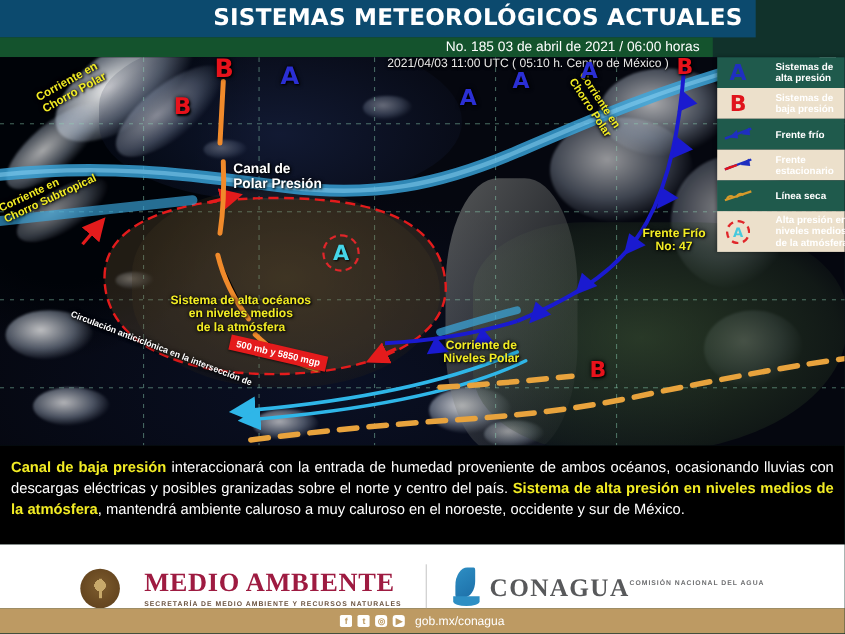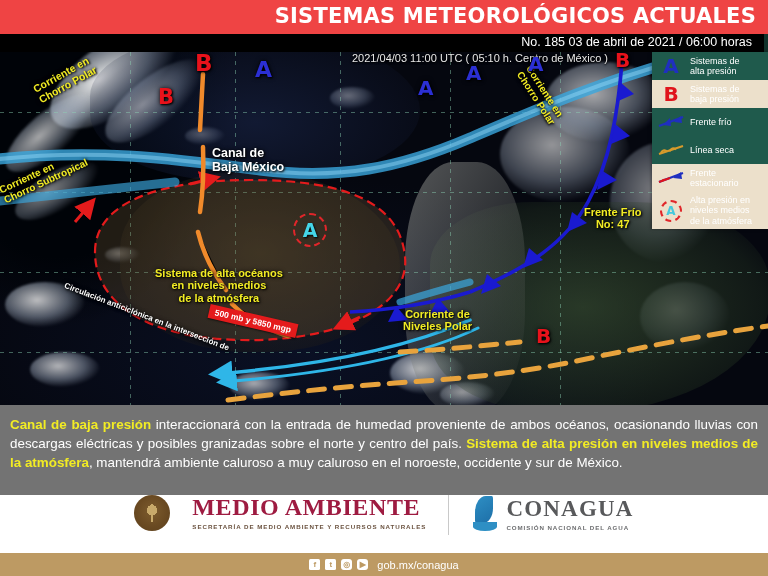--- a/index.html
+++ b/index.html
@@ -5,32 +5,32 @@
   * { margin:0; padding:0; box-sizing:border-box; }
   body {
     width:768px; height:576px; overflow:hidden;
     font-family:"Liberation Sans", sans-serif;
     background:#11322b;
   }
   .page { position:relative; width:768px; height:576px; }
 
   
   .header {
-    position:absolute; left:0; top:0; width:768px; height:34px;
-    background:#ef4444;
+    position:absolute; left:0; top:0; width:687px; height:34px;
+    background:#0c4a6e;
   }
   .header-title {
     position:absolute; right:12px; top:4px;
     color:#ffffff; font-size:21px; font-weight:bold;
     letter-spacing:.2px; white-space:nowrap;
     font-family:"DejaVu Sans", sans-serif;
   }
   .subheader {
-    position:absolute; left:0; top:34px; width:764px; height:18px;
-    background:#000000;
+    position:absolute; left:0; top:34px; width:648px; height:18px;
+    background:#14532d;
     padding-left:24px;
   }
   .subheader-text {
     position:absolute; right:12px; top:1px;
     color:#ffffff; font-size:12.5px; white-space:nowrap;
   }
 
   
   .map {
     position:absolute; left:0; top:52px; width:768px; height:353px;
@@ -114,46 +114,46 @@
     padding:3px 4px; min-height:28px;
   }
   .leg-dark { background:#1f5a4c; }
   .leg-dark .leg-text { color:#ffffff; }
   .leg-light { background:#ece0cb; }
   .leg-light .leg-text { color:#ffffff; }
   .leg-icon {
     width:30px; min-width:30px; height:22px;
     display:flex; align-items:center; justify-content:center;
   }
-  .leg-text { font-size:9px; font-weight:normal; line-height:1.15; }
+  .leg-text { font-size:9px; font-weight:bold; line-height:1.15;margin-left:15px; }
   .leg-A { color:#1f2fc0; font-size:20px; font-weight:bold; font-family:"DejaVu Sans",sans-serif; }
   .leg-B { color:#e0141c; font-size:20px; font-weight:bold; font-family:"DejaVu Sans",sans-serif; }
   .leg-acirc {
     width:22px; height:22px; border-radius:50%; border:2px dashed #e0262a;
     display:flex; align-items:center; justify-content:center;
     color:#45c9dd; font-size:12px; font-weight:bold;
     font-family:"DejaVu Sans",sans-serif;
   }
 
   
   .bodytext {
     position:absolute; left:0; top:405px; width:768px; height:90px;
-    background:#737373; padding:10px 10px 0 10px;
+    background:#000000; padding:10px 10px 0 10px;
   }
   .bodytext p {
     color:#ffffff; font-size:13.4px; line-height:1.42;
     text-align:justify; text-align-last:left;
   }
   .hl { color:#f2ec24; font-weight:bold; }
 
   
   .footer-white {
     position:absolute; left:0; top:495px; width:768px; height:58px;
     background:#ffffff;
-    display:flex; align-items:flex-start; justify-content:center; gap:22px;
+    display:flex; align-items:flex-end; justify-content:center; gap:22px;
   }
   .logo-eagle {
     width:36px; height:36px; border-radius:50%;
     background:radial-gradient(circle at 50% 45%, #7d5c2e 0%, #6a4a22 55%, #5c3f1c 100%);
     position:relative;
   }
   .logo-eagle::after {
     content:""; position:absolute; left:50%; top:50%;
     width:18px; height:18px; transform:translate(-50%,-50%);
     background:
@@ -178,21 +178,21 @@
   .cona-mark .leaf {
     position:absolute; left:4px; top:1px; width:18px; height:27px;
     background:linear-gradient(145deg, #2e8fc4, #1d6fa8);
     border-radius:60% 8% 55% 8%;
   }
   .cona-mark .wave {
     position:absolute; left:2px; bottom:2px; width:24px; height:9px;
     background:#2e8fc4;
     border-radius:0 0 50% 50%;
   }
-  .cona-text { display:flex; flex-direction:column; }
+  .cona-text { display:flex; flex-direction:row; }
   .cona-title {
     font-family:"Liberation Serif", serif; font-weight:bold;
     font-size:23px; color:#58595b; letter-spacing:1.2px; line-height:1;
   }
   .cona-sub {
     font-size:6.2px; color:#6d6e70; letter-spacing:.9px;
     margin-top:4px; font-weight:bold;
   }
   .footer-tan {
     position:absolute; left:0; top:553px; width:768px; height:23px;
@@ -320,21 +320,21 @@
     <div class="mlabel lbl-yellow" style="left:33px; top:16px; font-size:10.5px; transform:rotate(-29deg); white-space:pre;">Corriente en
 Chorro Polar</div>
 
     <div class="mlabel lbl-yellow" style="left:-2px; top:113px; font-size:10px; transform:rotate(-25deg); white-space:pre;">Corriente en
 Chorro Subtropical</div>
 
     <div class="mlabel lbl-yellow" style="left:510px; top:32px; font-size:10px; transform:rotate(57deg); white-space:pre;">Corriente en
 Chorro Polar</div>
 
     <div class="mlabel lbl-white" style="left:212px; top:94px; font-size:12.5px; white-space:pre;">Canal de
-Baja México</div>
+Polar Presión</div>
 
     <div class="mlabel lbl-yellow" style="left:155px; top:215px; font-size:11px; white-space:pre; text-align:center;">Sistema de alta océanos
 en niveles medios
 de la atmósfera</div>
 
     <div class="mlabel lbl-white" style="left:66px; top:230px; font-size:8px; transform:rotate(21deg); transform-origin:left top;">Circulación anticiclónica en la intersección de</div>
 
     <div class="badge500" style="left:208px; top:262px;">500 mb y 5850 mgp</div>
 
     <div class="mlabel lbl-yellow" style="left:584px; top:154px; font-size:11px; white-space:pre; text-align:center;">Frente Frío
@@ -378,46 +378,46 @@
 
     <div class="leg-row leg-dark">
       <div class="leg-icon">
         <svg width="28" height="16" viewBox="0 0 28 16">
           <path d="M2,12 L26,3" stroke="#1f2fc0" stroke-width="2.2" fill="none"></path>
           <polygon points="6,11 13,4 14,12" fill="#1f2fc0"></polygon>
           <polygon points="17,8 24,2 25,9" fill="#1f2fc0"></polygon>
         </svg>
       </div>
       <div class="leg-text" style="white-space:pre;">Frente frío</div>
-    </div>
-
-    <div class="leg-row leg-dark">
-      <div class="leg-icon">
-        <svg width="28" height="16" viewBox="0 0 28 16">
-          <path d="M2,12 L26,4" stroke="#d79a2b" stroke-width="2" fill="none"></path>
-          <path d="M4,11.5 a3.4,3.4 0 0,1 6,-2" fill="none" stroke="#d79a2b" stroke-width="2"></path>
-          <path d="M13,9.5 a3.4,3.4 0 0,1 6,-2" fill="none" stroke="#d79a2b" stroke-width="2"></path>
-        </svg>
-      </div>
-      <div class="leg-text" style="white-space:pre;">Línea seca</div>
     </div>
 
     <div class="leg-row leg-light">
       <div class="leg-icon">
         <svg width="28" height="16" viewBox="0 0 28 16">
           <path d="M2,12 L26,3" stroke="#1f2fc0" stroke-width="2" fill="none"></path>
           <path d="M2,12 L13,8" stroke="#e0141c" stroke-width="2" fill="none"></path>
           <path d="M4,12 a3.2,3.2 0 0,1 5.5,-2.2" fill="#e0141c"></path>
           <polygon points="16,8 24,2 25,9" fill="#1f2fc0"></polygon>
         </svg>
       </div>
       <div class="leg-text" style="white-space:pre;">Frente
 estacionario</div>
     </div>
 
+    <div class="leg-row leg-dark">
+      <div class="leg-icon">
+        <svg width="28" height="16" viewBox="0 0 28 16">
+          <path d="M2,12 L26,4" stroke="#d79a2b" stroke-width="2" fill="none"></path>
+          <path d="M4,11.5 a3.4,3.4 0 0,1 6,-2" fill="none" stroke="#d79a2b" stroke-width="2"></path>
+          <path d="M13,9.5 a3.4,3.4 0 0,1 6,-2" fill="none" stroke="#d79a2b" stroke-width="2"></path>
+        </svg>
+      </div>
+      <div class="leg-text" style="white-space:pre;">Línea seca</div>
+    </div>
+
     <div class="leg-row leg-light">
       <div class="leg-icon">
         <div class="leg-acirc">A</div>
       </div>
       <div class="leg-text" style="white-space:pre;">Alta presión en
 niveles medios
 de la atmósfera</div>
     </div>
   </div>
 

